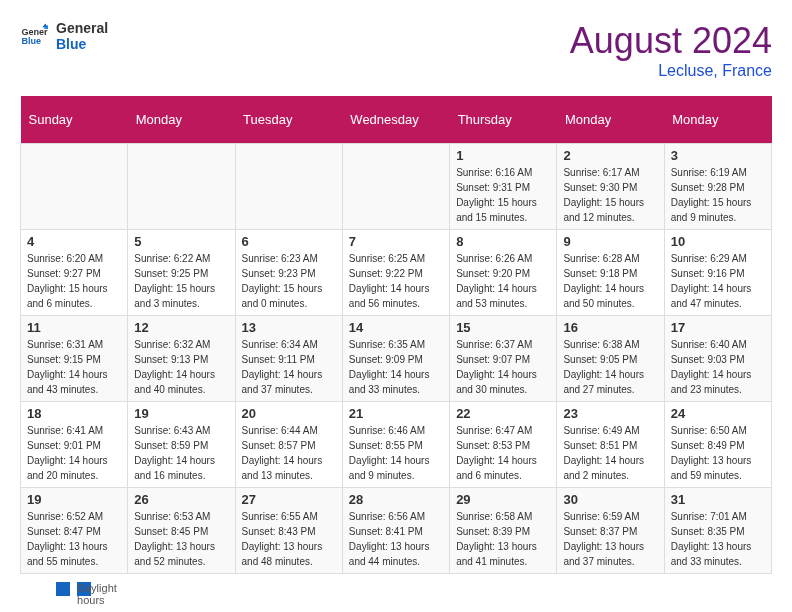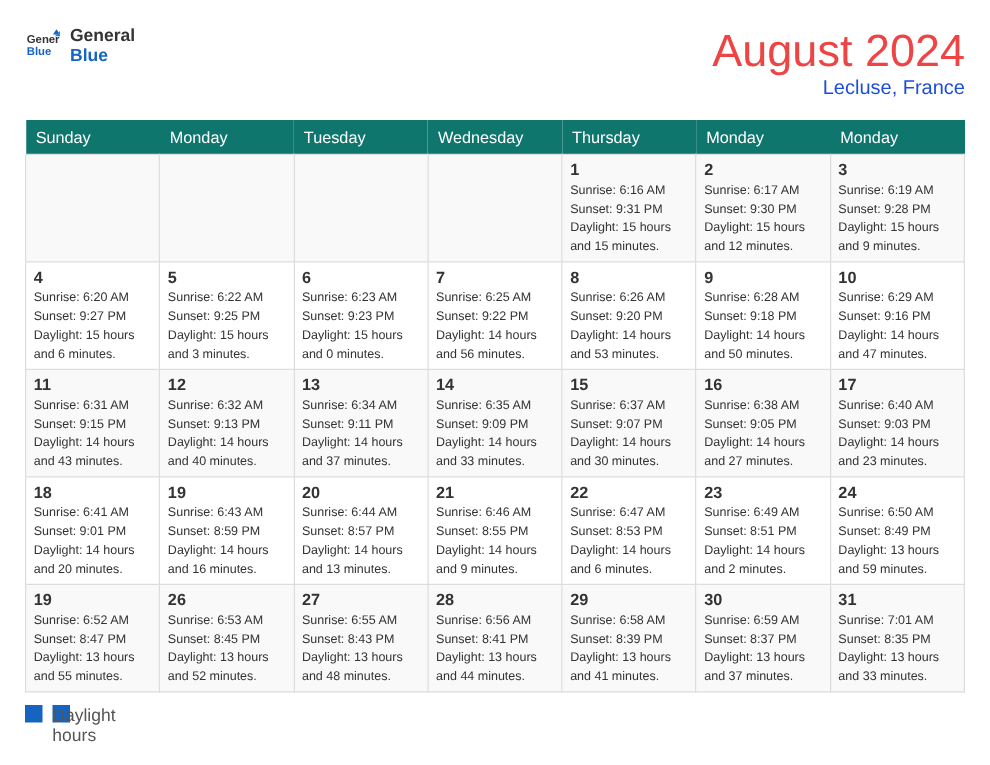--- a/index.html
+++ b/index.html
@@ -24,37 +24,37 @@
     .logo-icon {
       width: 28px;
       height: 28px;
     }
     .title-block {
       text-align: right;
     }
     .title-block h1 {
       font-size: 36px;
       font-weight: normal;
-      color: #ef4444;
+      color: #701a75;
     }
     .title-block h2 {
       font-size: 16px;
       font-weight: normal;
       color: #1d4ed8;
     }
     table {
       width: 100%;
       border-collapse: collapse;
       font-size: 11px;
     }
     thead tr th {
-      background: #0f766e;
+      background: #be185d;
       color: #fff;
       text-align: left;
-      padding: 6px 8px;
+      padding: 16px 8px;
       font-size: 13px;
       font-weight: normal;
     }
     tbody tr td {
       border: 1px solid #ddd;
       vertical-align: top;
       padding: 4px 6px;
       width: calc(100% / 7);
       min-height: 80px;
       background: #fff;
@@ -74,22 +74,23 @@
     .day-info {
       color: #333;
       font-size: 10px;
       line-height: 1.5;
     }
     td.empty {
       background: #f9f9f9;
     }
     .footer-note {
       margin-top: 8px;
-      font-size: 14px;
+      font-size: 11px;
       color: #555;
+      margin-left: 36px;
     }
     .footer-note span {
       display: inline-block;
       width: 14px;
       height: 14px;
       background: #1565c0;
       vertical-align: middle;
       margin-right: 4px;
     }
   </style>

